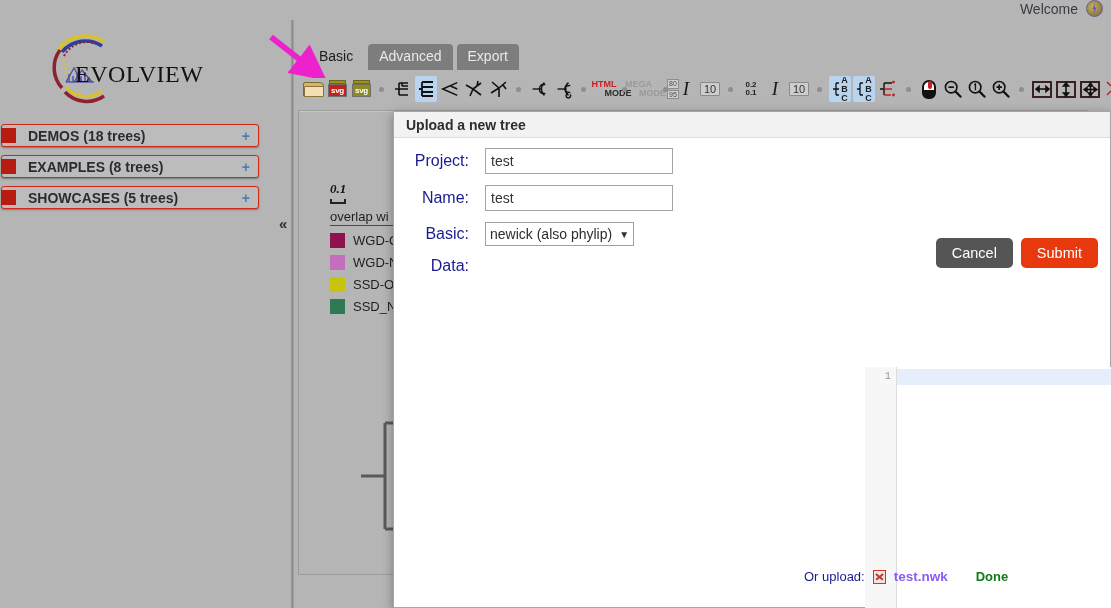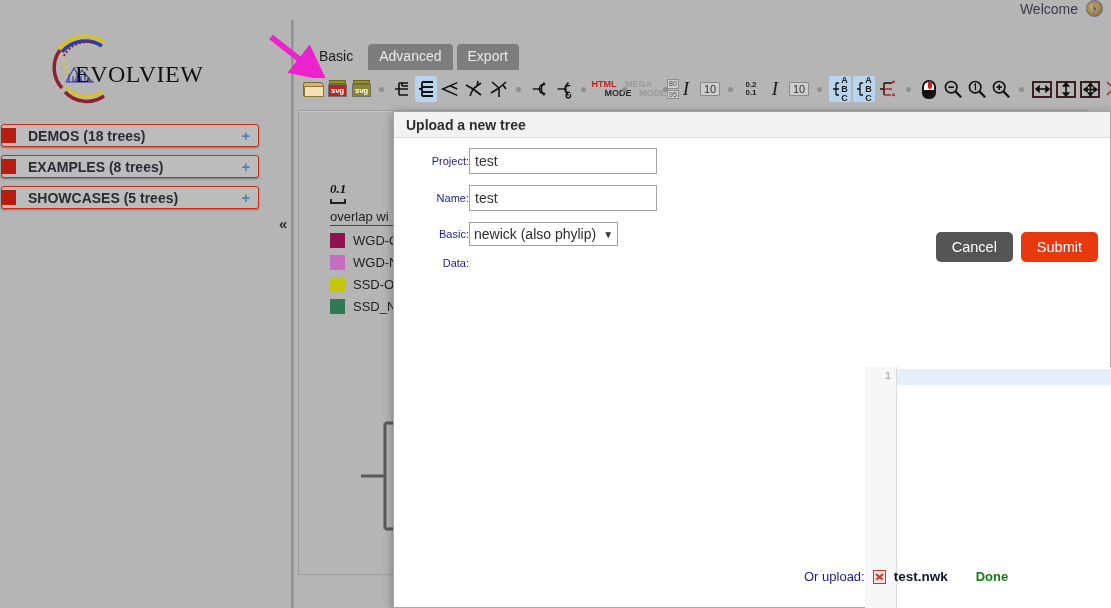--- a/index.html
+++ b/index.html
@@ -192,22 +192,22 @@
   }
   .modal-header {
     height: 26px; background: #f2f2f2; border-bottom: 1px solid #dcdcdc;
     display: flex; align-items: center; padding-left: 12px;
   }
   .modal-title { font-size: 14px; font-weight: bold; color: #2e2e2e; }
   .modal-body { position: relative; padding: 10px 0 0 0; }
 
   .frow { display: flex; align-items: center; margin-bottom: 11px; }
   .flabel {
-    width: 75px; text-align: right; margin-right: 0;
-    font-size: 11px; color: #1b1b8f;
+    width: 75px; text-align: right; margin-right: 16px;
+    font-size: 16px; color: #1b1b8f;
   }
   .finput {
     width: 188px; height: 26px;
     border: 1px solid #a5a5a5; background: #fff;
     font-size: 14px; color: #333; padding: 2px 5px;
     outline: none; font-family: "Liberation Sans", sans-serif;
   }
   .fselect {
     height: 24px; border: 1px solid #a0a0a0; background: #fff;
     font-size: 14px; color: #2d2d2d; padding: 0 4px;
@@ -244,21 +244,21 @@
   .brokenimg {
     width: 13px; height: 14px; border: 1px solid #c03a30; background: #f5e3e1;
     position: relative;
   }
   .brokenimg::before, .brokenimg::after {
     content:""; position:absolute; left:1px; top:5px; width:9px; height:1.5px;
     background:#c03a30;
   }
   .brokenimg::before { transform: rotate(40deg); }
   .brokenimg::after { transform: rotate(-40deg); }
-  .filename { font-size: 13.5px; font-weight: bold; color: #0f172a; }
+  .filename { font-size: 13.5px; font-weight: bold; color: #8b5cf6; }
   .donetext { font-size: 13px; font-weight: bold; color: #157a15; margin-left: 20px; }
 
   .btnrow {
     position: absolute; right: 12px; bottom: 7px;
     display: flex; align-items: center; gap: 8px;
   }
   .btn {
     border: none; border-radius: 5px; cursor: pointer;
     font-size: 14.5px; font-family: "Liberation Sans", sans-serif;
     padding: 7px 16px; color: #fff;

